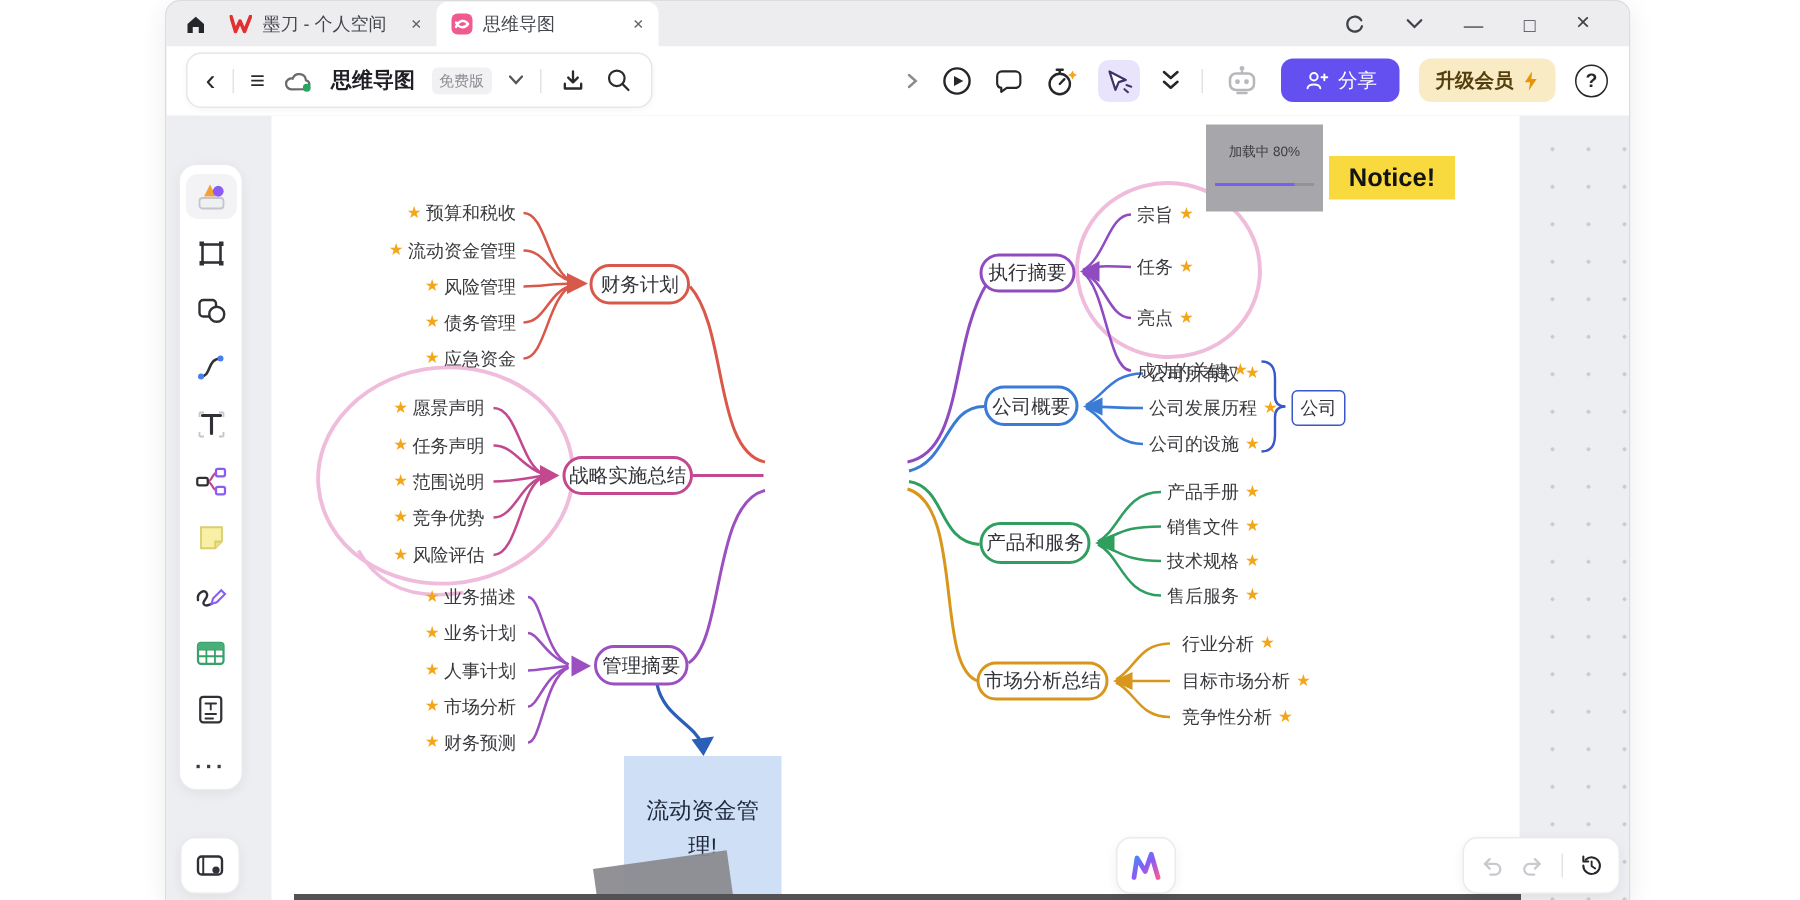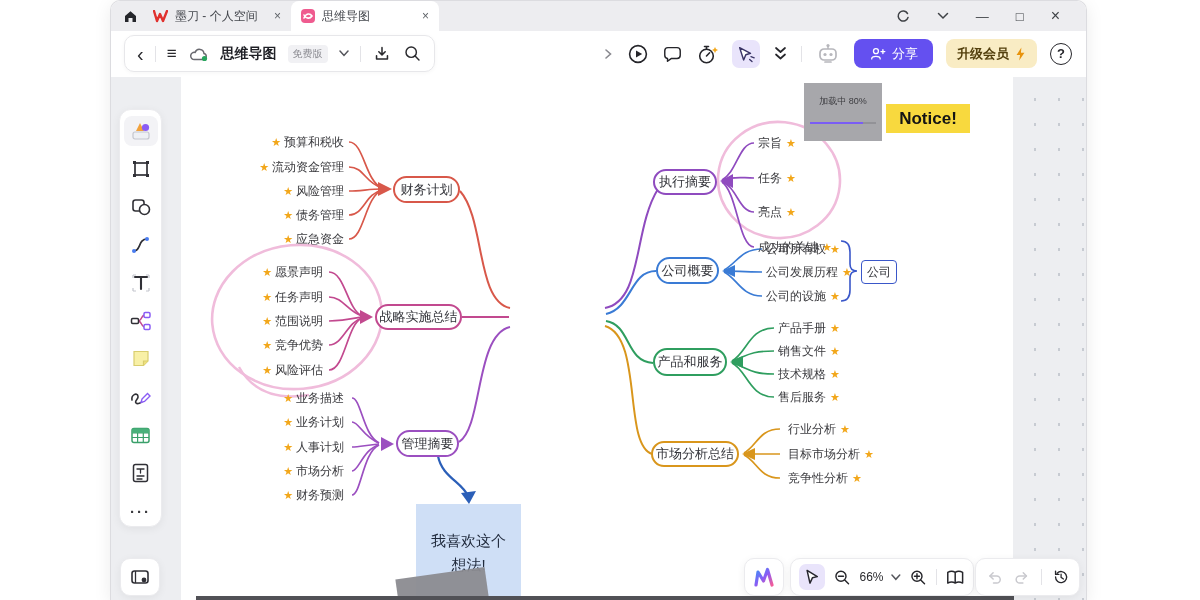--- a/index.html
+++ b/index.html
@@ -402,21 +402,21 @@
       </div>
     <div class="child r" style="left:677px;top:370px">
         <span>目标市场分析</span>
         <span class="st">★</span>
       </div>
     <div class="child r" style="left:677px;top:394px">
         <span>竞争性分析</span>
         <span class="st">★</span>
       </div>
 
-    <div class="note">我喜欢这个想法!</div>
+    <div class="note">流动资金管理!</div>
     <div class="gray-rect"></div>
     <div class="dark-bar"></div>
 
     <div class="loading-box">
       <div class="loading-text">加载中 80%</div>
       <div class="loading-track">
           <div class="loading-fill"></div>
         </div>
     </div>
     <div class="notice">Notice!</div>
@@ -507,43 +507,20 @@
             <linearGradient id="aig" x1="0" y1="0" x2="1" y2="1">
           <stop offset="0" stop-color="#3f8ef5"></stop>
               <stop offset="0.5" stop-color="#8a5cf5"></stop>
               <stop offset="1" stop-color="#f25c9a"></stop>
         </linearGradient>
           </defs>
         <path d="M4,19 L6,6 L11.5,15 L15.5,3.5 L20,19" fill="none" stroke="url(#aig)" stroke-width="3.2" stroke-linecap="round" stroke-linejoin="round"></path>
       </svg>
     </div>
 
-    <div class="br-card zoom-card">
-      <span class="tool-sel">
-        <svg width="18" height="18" viewBox="0 0 22 22">
-          <path d="M5,3 L17.5,10.5 L11.5,12 L8.5,18.5 Z" fill="#fff" stroke="#26262e" stroke-width="1.8" stroke-linejoin="round"></path>
-        </svg>
-      </span>
-      <svg width="19" height="19" viewBox="0 0 22 22">
-        <circle cx="9.5" cy="9.5" r="6" fill="none" stroke="#26262b" stroke-width="1.7"></circle>
-        <path d="M14,14 L18.5,18.5 M6.5,9.5 h6" stroke="#26262b" stroke-width="1.7" stroke-linecap="round"></path>
-      </svg>
-      <span class="zoom-level">66%</span>
-      <svg width="10" height="7" viewBox="0 0 10 7">
-          <path d="M1,1 L5,5.4 L9,1" fill="none" stroke="#55565c" stroke-width="1.5" stroke-linecap="round"></path>
-        </svg>
-      <svg width="19" height="19" viewBox="0 0 22 22">
-        <circle cx="9.5" cy="9.5" r="6" fill="none" stroke="#26262b" stroke-width="1.7"></circle>
-        <path d="M14,14 L18.5,18.5 M6.5,9.5 h6 M9.5,6.5 v6" stroke="#26262b" stroke-width="1.7" stroke-linecap="round"></path>
-      </svg>
-      <span class="vdiv"></span>
-      <svg width="21" height="19" viewBox="0 0 22 20">
-        <path d="M3,4.5 c2.8,-1.8 5.5,-1.8 8,0 c2.5,-1.8 5.2,-1.8 8,0 V16 c-2.8,-1.4 -5.5,-1.4 -8,0 c-2.5,-1.4 -5.2,-1.4 -8,0 Z M11,4.5 V16" fill="none" stroke="#26262b" stroke-width="1.6" stroke-linejoin="round"></path>
-      </svg>
-    </div>
 
     <div class="br-card hist-card">
       <svg width="20" height="19" viewBox="0 0 22 22">
         <path d="M5,9 h8.5 a4.5,4.5 0 0 1 0,9 h-4" fill="none" stroke="#c9c9ce" stroke-width="1.9" stroke-linecap="round"></path>
         <path d="M9,5 L5,9 l4,4" fill="none" stroke="#c9c9ce" stroke-width="1.9" stroke-linecap="round" stroke-linejoin="round"></path>
       </svg>
       <svg width="20" height="19" viewBox="0 0 22 22">
         <path d="M17,9 h-8.5 a4.5,4.5 0 0 0 0,9 h4" fill="none" stroke="#c9c9ce" stroke-width="1.9" stroke-linecap="round"></path>
         <path d="M13,5 l4,4 l-4,4" fill="none" stroke="#c9c9ce" stroke-width="1.9" stroke-linecap="round" stroke-linejoin="round"></path>
       </svg>

